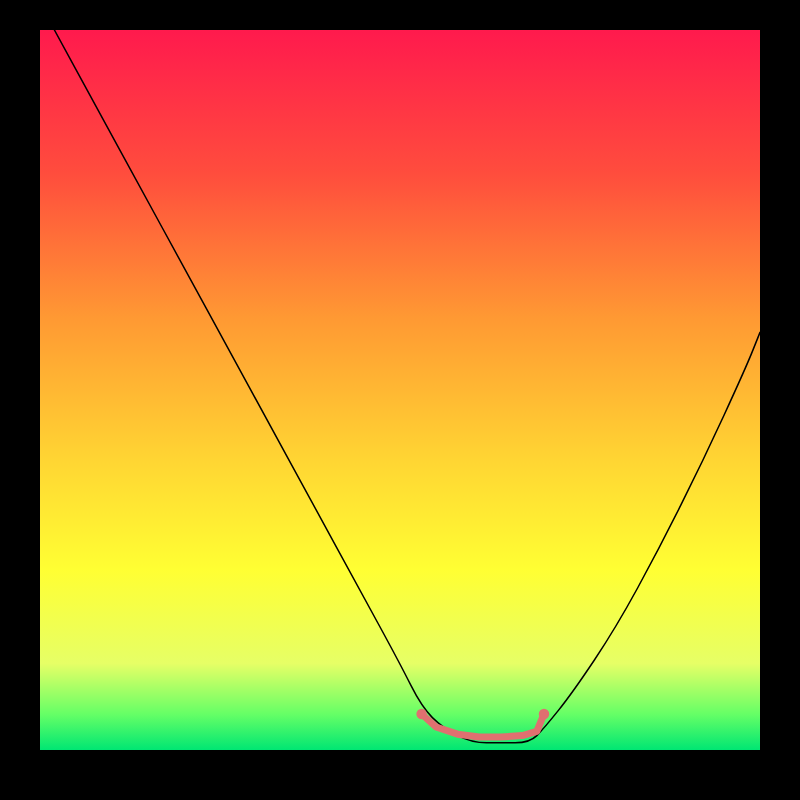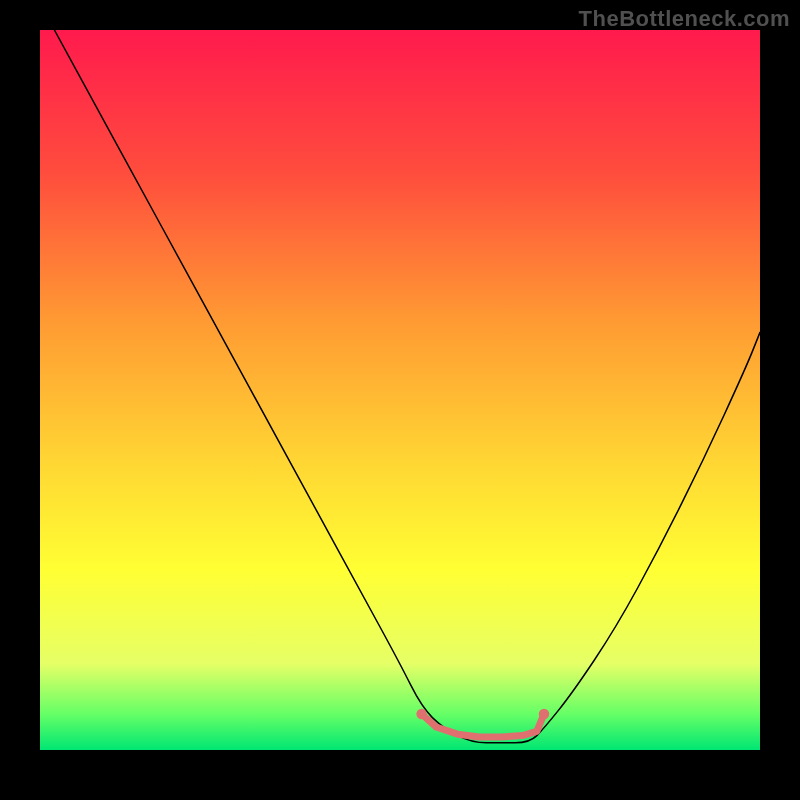--- a/index.html
+++ b/index.html
@@ -37,21 +37,20 @@
   svg.plot {
     width: 100%;
     height: 100%;
     display: block;
   }
 </style>
 </head>
 <body>
 
 <div class="frame">
-  <div class="watermark">TheBottleneck.com</div>
   <div class="plot-wrap">
     <svg class="plot" viewBox="0 0 720 720" preserveAspectRatio="none">
       <defs>
         <linearGradient id="bg-grad" x1="0" y1="0" x2="0" y2="1">
             <stop offset="0%" stop-color="#ff1a4d"></stop>
             <stop offset="20%" stop-color="#ff4d3d"></stop>
             <stop offset="40%" stop-color="#ff9933"></stop>
             <stop offset="60%" stop-color="#ffd633"></stop>
             <stop offset="75%" stop-color="#ffff33"></stop>
             <stop offset="88%" stop-color="#e6ff66"></stop>

